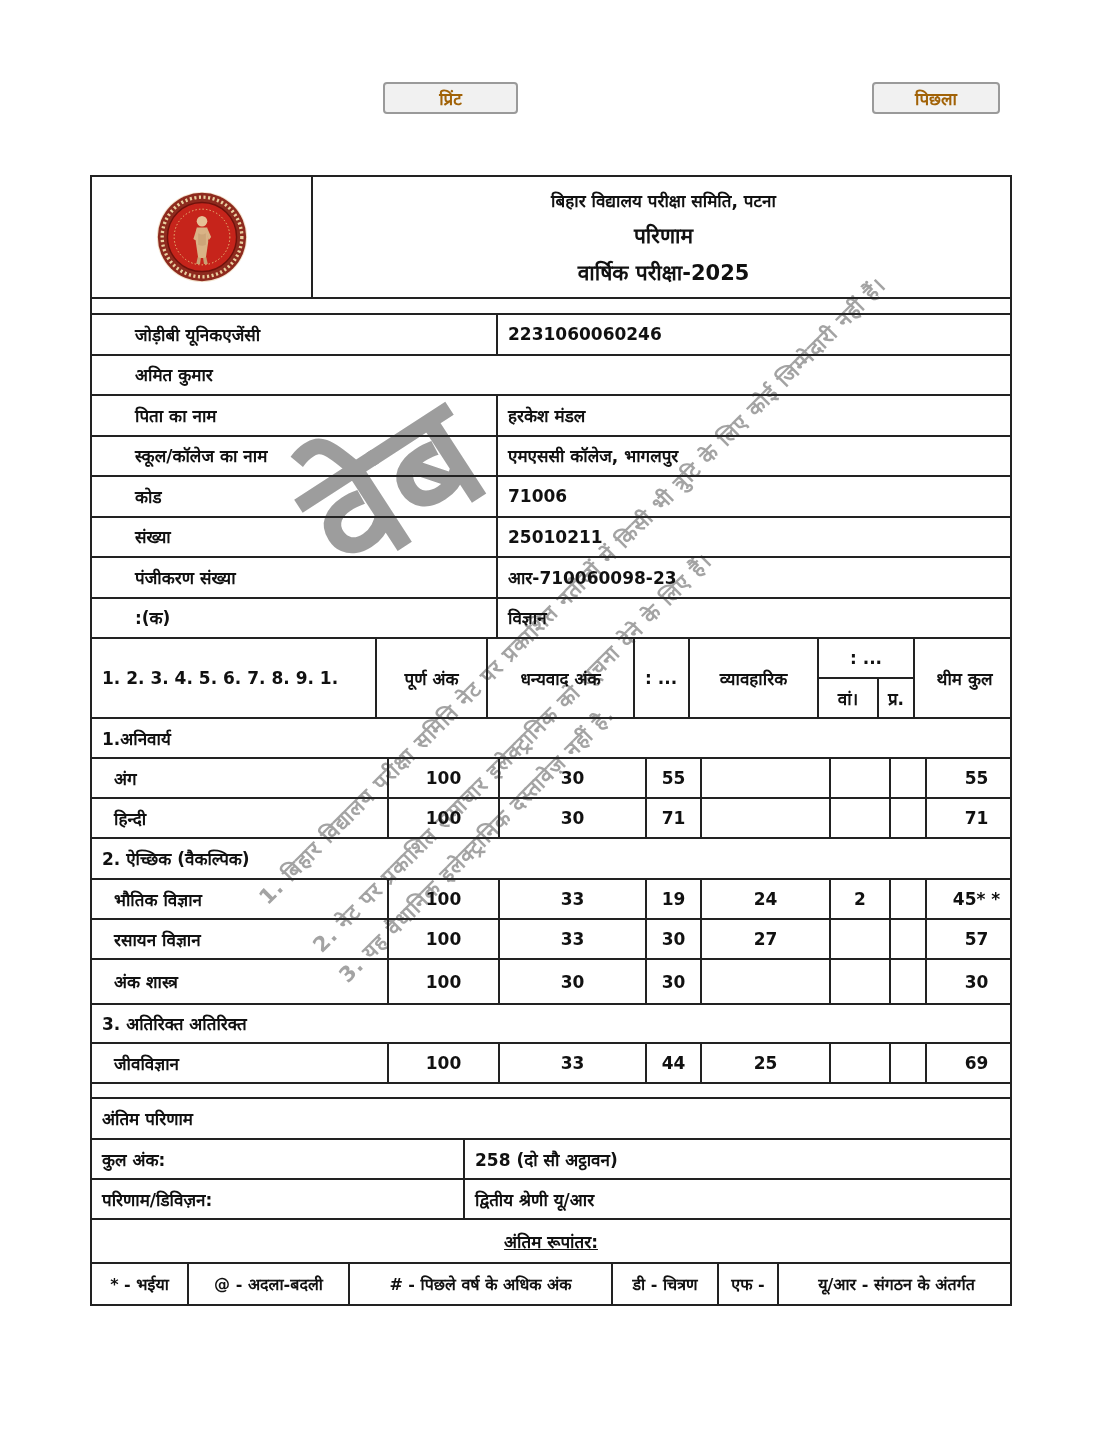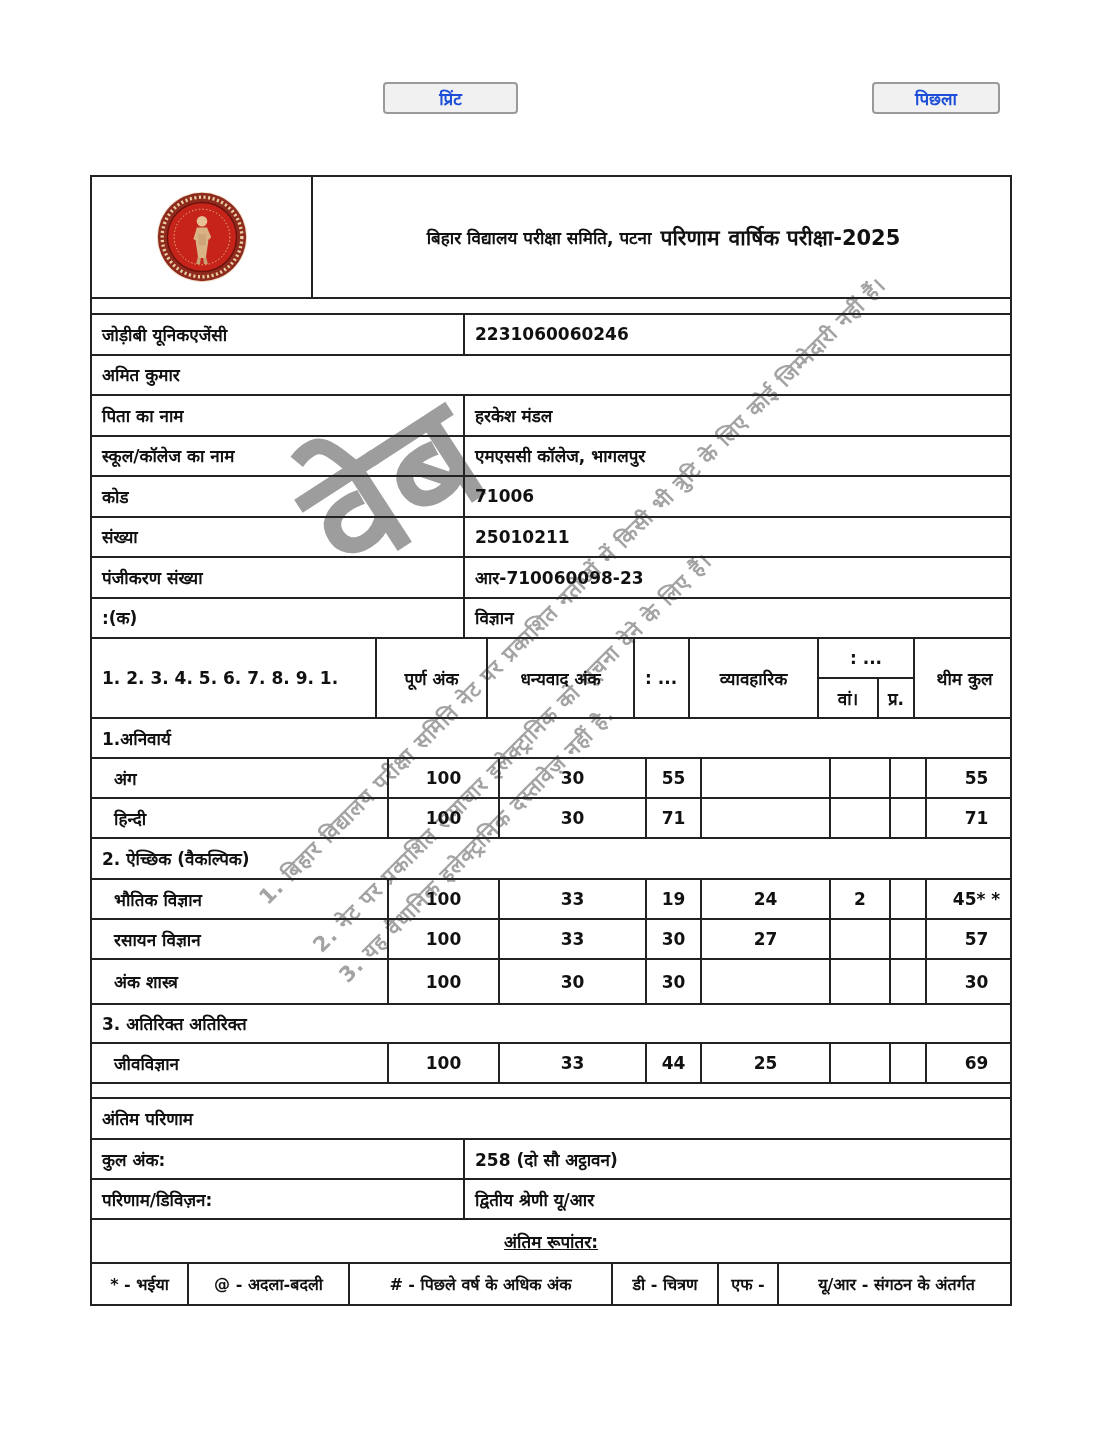--- a/index.html
+++ b/index.html
@@ -6,21 +6,21 @@
   html,body { background:#fff; }
   .page {
     position:relative; width:1105px; height:1430px; background:#ffffff;
     font-family:"DejaVu Sans","Liberation Sans",sans-serif;
     font-weight:bold; color:#111; overflow:hidden;
   }
   
   .btn {
     position:absolute; top:82px; height:32px;
     background:#f1f1f1; border:2px solid #9a9a9a; border-radius:4px;
-    font-family:inherit; font-weight:bold; font-size:17px; color:#1d4ed8;
+    font-family:inherit; font-weight:bold; font-size:17px; color:#a16207;
     display:flex; align-items:center; justify-content:center; cursor:pointer;
   }
   .btn-print { left:383px; width:135px; }
   .btn-back  { left:872px; width:128px;text-align:right; }
   
   .watermark { position:absolute; inset:0; z-index:0; pointer-events:none; }
   .wm-big {
     position:absolute; left:362px; top:448px; font-size:152px; line-height:152px;
     transform:rotate(-33deg); transform-origin:0 100%;
     opacity:.85; white-space:nowrap; letter-spacing:2px;
@@ -42,27 +42,27 @@
   .row:last-child { border-bottom:none;border-radius:19px; }
   .cell { border-right:2px solid #222; display:flex; align-items:center; overflow:hidden; }
   .cell:last-child { border-right:none; }
   .pl { padding-left:10px; justify-content:flex-start; }
   .ctr { justify-content:center; text-align:center; }
   .fs17 { font-size:17px; }
   .fs16 { font-size:16px; }
   
   .r-header { height:122px; grid-template-columns:221px 701px; }
   .logo-cell { justify-content:center; }
-  .title-cell { flex-direction:row; justify-content:center; gap:9px; border-right:none; }
+  .title-cell { flex-direction:column; justify-content:center; gap:9px; border-right:none; }
   .board-name { font-size:17px; }
   .result-title, .exam-title { font-size:21px; }
   
   .r-thin1 { height:16px; } .r-thin2 { height:15px; }
   
-  .r-info { height:40.5px; grid-template-columns:373px 549px; }
+  .r-info { height:40.5px; grid-template-columns:373px 549px;padding-left:33px; }
   
   .r-section { grid-template-columns:1fr; }
   .h40{height:40px} .h41{height:41px} .h45{height:45px} .h39{height:39px}
   
   .r-mhead { height:80px; grid-template-columns:285px 111px 147px 55px 129px 96px 99px; }
   .mh { font-size:17px; }
   .col-extra { flex-direction:column; align-items:stretch; padding:0; }
   .extra-top { flex:1; display:flex; align-items:center; justify-content:center; border-bottom:2px solid #222; }
   .extra-bot { flex:1; display:grid; grid-template-columns:60px 34px; }
   .extra-bot .sub { border-right:2px solid #222; display:flex; align-items:center; justify-content:center; }

